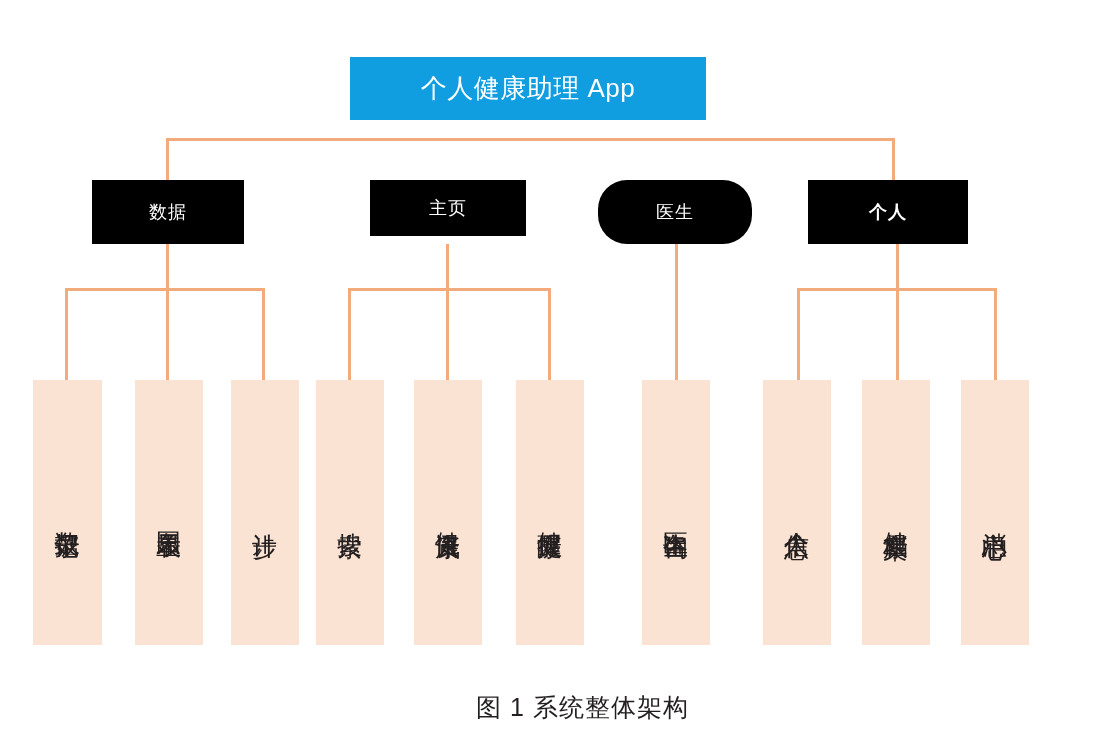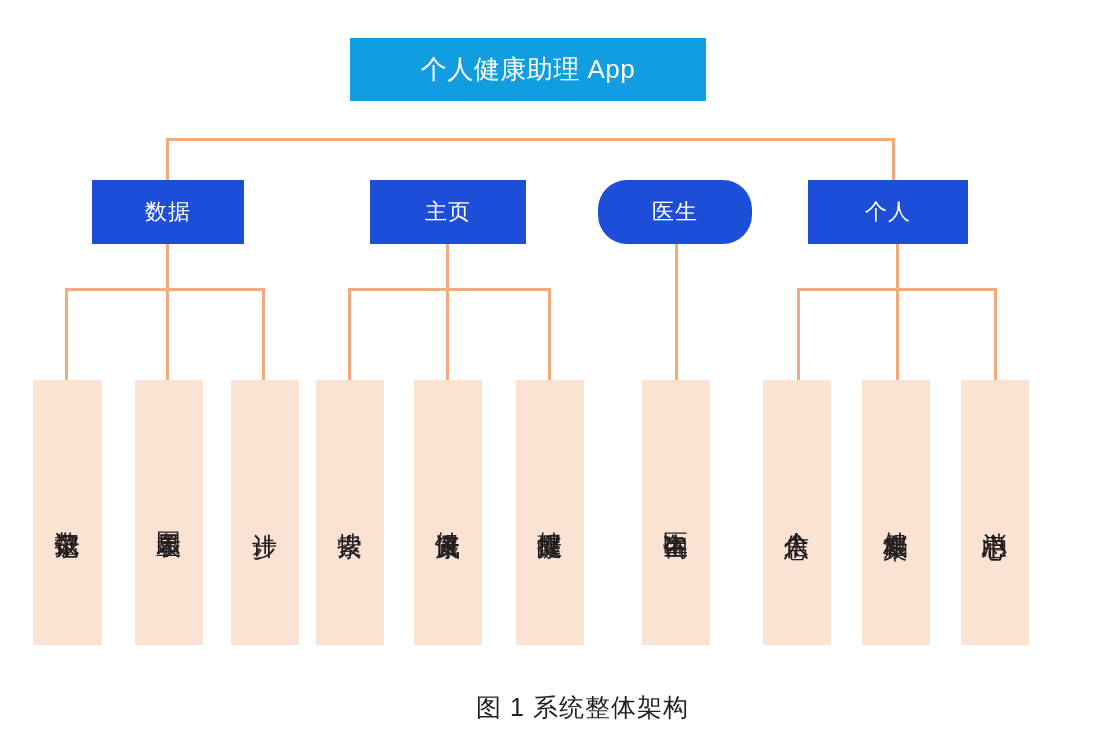--- a/index.html
+++ b/index.html
@@ -38,26 +38,27 @@
     justify-content: center;
     text-align: center;
   }
 
   .node.root {
     background: #119ee0;
     color: #ffffff;
     font-size: 26px;
     letter-spacing: 0.5px;
     font-weight: 400;
+    margin-top: 19px;
   }
 
   .node.branch {
-    background: #1d4ed8;
+    background: #000000;
     color: #ffffff;
-    font-size: 22px;
+    font-size: 18px;
     letter-spacing: 1px;
     font-weight: 400;
   }
 
   .node.leaf {
     background: #fae3d2;
     color: #231f20;
     font-size: 25px;
     font-weight: 400;
     letter-spacing: 1px;
@@ -85,25 +86,25 @@
   <div class="node root" style="left:350px; top:38px; width:356px; height:63px;">个人健康助理 App</div>
 
   <div class="conn thin" style="left:166px; top:138px; width:729px; height:3px;"></div>
 
   <div class="conn thin" style="left:166px; top:138px; width:3px; height:42px;"></div>
 
   <div class="conn thin" style="left:892px; top:138px; width:3px; height:42px;"></div>
 
   <div class="node branch" style="left:92px; top:180px; width:152px; height:64px;">数据</div>
 
-  <div class="node branch" style="left:370px; top:180px; width:156px; height:64px;">主页</div>
+  <div class="node branch" style="left:370px; top:180px; width:156px; height:56px;">主页</div>
 
   <div class="node branch" style="left:598px; top:180px; width:154px; height:64px;border-radius:29px;">医生</div>
 
-  <div class="node branch" style="left:808px; top:180px; width:160px; height:64px;">个人</div>
+  <div class="node branch" style="left:808px; top:180px; width:160px; height:64px;font-weight:bold;">个人</div>
 
   <div class="conn thin" style="left:166px; top:244px; width:3px; height:46px;"></div>
   <div class="conn thin" style="left:65px; top:288px; width:200px; height:3px;"></div>
   <div class="conn thin" style="left:65px; top:288px; width:3px; height:92px;"></div>
   <div class="conn thin" style="left:166px; top:288px; width:3px; height:92px;"></div>
   <div class="conn thin" style="left:262px; top:288px; width:3px; height:92px;"></div>
 
   <div class="conn thin" style="left:446px; top:244px; width:3px; height:46px;"></div>
   <div class="conn thin" style="left:348px; top:288px; width:203px; height:3px;"></div>
   <div class="conn thin" style="left:348px; top:288px; width:3px; height:92px;"></div>

